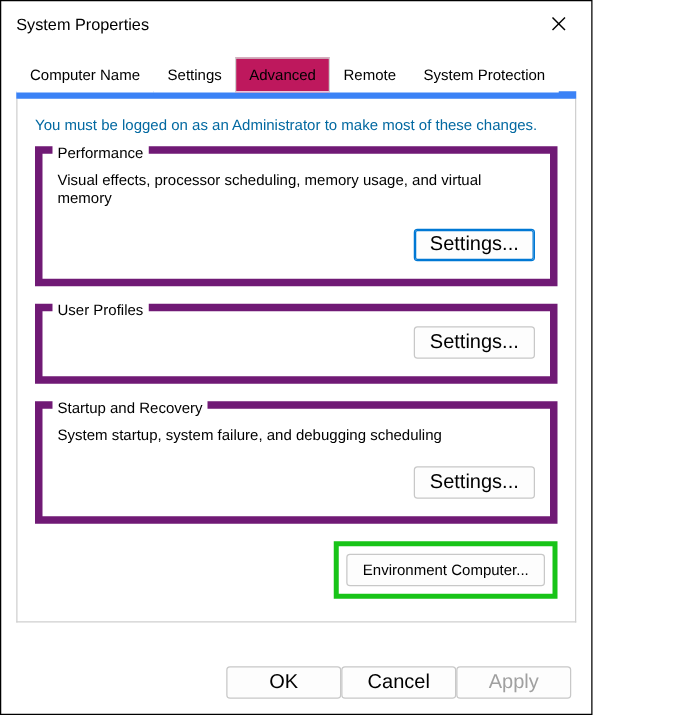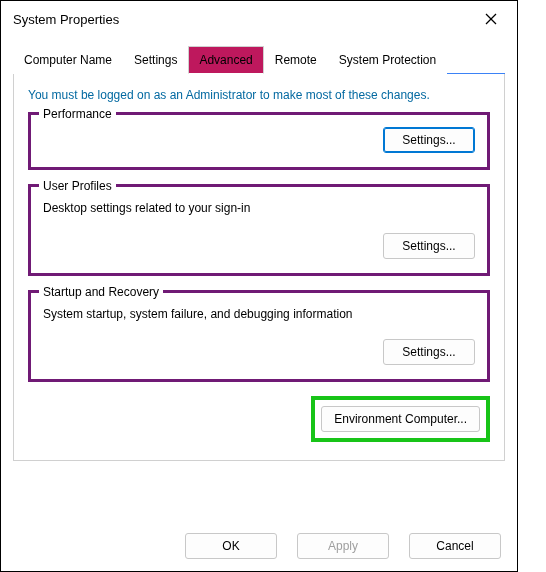--- a/index.html
+++ b/index.html
@@ -9,21 +9,21 @@
     }
     body {
       font-family: 'Segoe UI', Tahoma, sans-serif;
       font-size: 12px;
       background: #ffffff;
       width: 546px;
       height: 572px;
       overflow: hidden;
     }
     .window {
-      width: 518px;
+      width: 474px;
       height: 572px;
       background: #ffffff;
       border: 1px solid #000000;
       position: relative;
     }
     .titlebar {
       height: 36px;
       display: flex;
       align-items: center;
       justify-content: space-between;
@@ -44,21 +44,21 @@
     .close-btn svg {
       width: 12px;
       height: 12px;
     }
     .content {
       padding: 8px 12px 0 12px;
     }
     .tabs {
       display: flex;
       position: relative;
-      border-bottom: 1px solid #3b82f6;
+      border-bottom: 6px solid #3b82f6;
     }
     .tab {
       padding: 6px 10px;
       font-size: 12px;
       color: #000;
       cursor: pointer;
       border: 1px solid transparent;
       position: relative;
       top: 1px;
       background: #fff;
@@ -74,21 +74,21 @@
       border-top: none;
       padding: 14px 14px 18px 14px;
       background: #fff;
     }
     .intro-text {
       font-size: 12px;
       color: #0369a1;
       margin-bottom: 10px;
     }
     .group {
-      border: 3px solid #701a75;
+      border: 6px solid #701a75;
       padding: 12px 12px 14px 12px;
       margin-bottom: 14px;
       position: relative;
     }
     .group-legend {
       position: absolute;
       top: -8px;
       left: 8px;
       background: #fff;
       padding: 0 4px;
@@ -105,21 +105,21 @@
       display: flex;
       justify-content: flex-end;
     }
     .btn {
       min-width: 92px;
       height: 26px;
       padding: 0 12px;
       background: #fdfdfd;
       border: 1px solid #c8c8c8;
       border-radius: 3px;
-      font-size: 12px;
+      font-size: 16px;
       color: #000;
       cursor: pointer;
       font-family: inherit;
     }
     .btn.focused {
       border: 1px solid #0078d4;
       outline: 1px solid #0078d4;
       outline-offset: -2px;
     }
     .btn.disabled {
@@ -146,21 +146,21 @@
       font-size: 12px;
       color: #000;
       cursor: pointer;
       font-family: inherit;
     }
     .bottom-buttons {
       position: absolute;
       bottom: 12px;
       right: 16px;
       display: flex;
-      gap: 20px;
+      gap: 0;
       align-items: center;
     }
     .bottom-buttons .btn {
       min-width: 92px;
     }
   </style>
 </head>
 <body>
 
 <div class="window">
@@ -181,47 +181,47 @@
       <div class="tab active">Advanced</div>
       <div class="tab">Remote</div>
       <div class="tab">System Protection</div>
     </div>
 
     <div class="tabpanel">
       <div class="intro-text">You must be logged on as an Administrator to make most of these changes.</div>
 
       <div class="group">
         <div class="group-legend">Performance</div>
+        <div class="group-desc">Visual effects, processor scheduling, memory usage, and virtual memory</div>
         <div class="group-btn-row">
           <button class="btn focused">Settings...</button>
         </div>
       </div>
 
       <div class="group">
         <div class="group-legend">User Profiles</div>
-        <div class="group-desc">Desktop settings related to your sign-in</div>
         <div class="group-btn-row">
           <button class="btn">Settings...</button>
         </div>
       </div>
 
       <div class="group">
         <div class="group-legend">Startup and Recovery</div>
-        <div class="group-desc">System startup, system failure, and debugging information</div>
+        <div class="group-desc">System startup, system failure, and debugging scheduling</div>
         <div class="group-btn-row">
           <button class="btn">Settings...</button>
         </div>
       </div>
 
       <div class="env-row">
         <div class="env-highlight">
           <button class="env-btn">Environment Computer...</button>
         </div>
       </div>
     </div>
   </div>
 
   <div class="bottom-buttons">
     <button class="btn">OK</button>
+    <button class="btn">Cancel</button>
     <button class="btn disabled">Apply</button>
-    <button class="btn">Cancel</button>
   </div>
 </div>
 
 </body></html>

